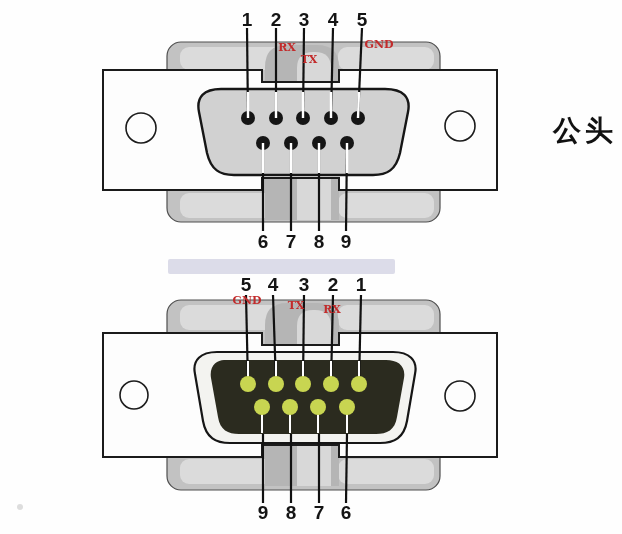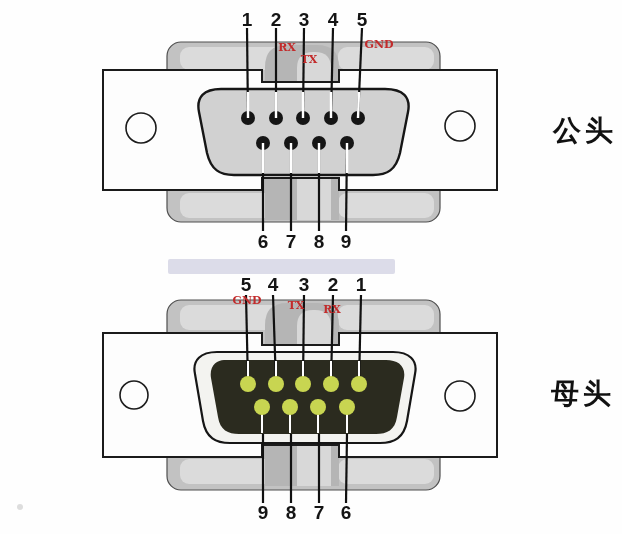--- a/index.html
+++ b/index.html
@@ -182,15 +182,14 @@
 
   <span class="sig" style="left:247px;top:295px">GND</span>
   <span class="sig" style="left:296px;top:300px">TX</span>
   <span class="sig" style="left:332px;top:304px">RX</span>
 
   <span class="num" style="left:263px;top:503px">9</span>
   <span class="num" style="left:291px;top:503px">8</span>
   <span class="num" style="left:319px;top:503px">7</span>
   <span class="num" style="left:346px;top:503px">6</span>
 
-  <span class="cjk" style="left:531px;top:380px">母头</span>
 
 </div>
 
 </body></html>

